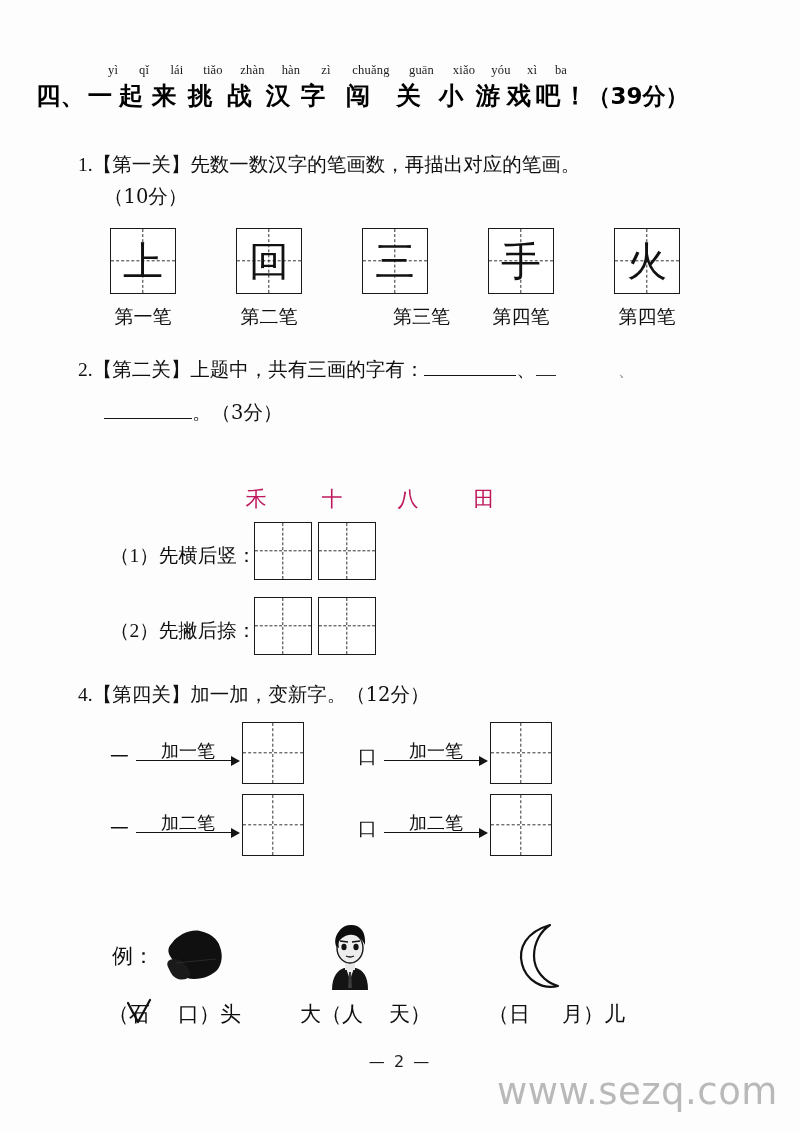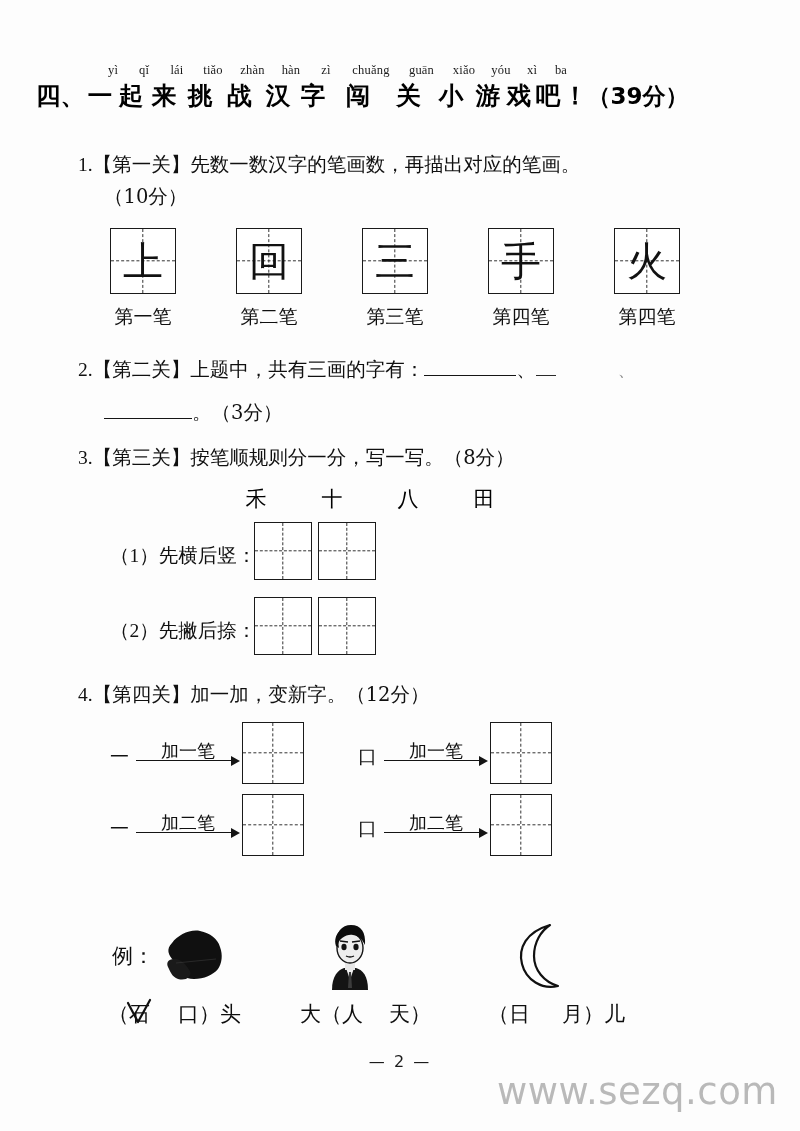--- a/index.html
+++ b/index.html
@@ -136,21 +136,21 @@
     vertical-align: baseline;
   }
   .dun { font-size: 19.5px; }
   .dun-faint { color: #8a8a8a; font-size: 17px; }
 
   
   .q3-chars {
     position: absolute;
     font-family: Liberation Sans, sans-serif;
     font-size: 21px;
-    color: #000000;
+    color: #be185d;
   }
   .q3-chars span { display: inline-block; text-align: center; width: 76px; }
 
   .q3-line { position: absolute; font-size: 19.5px; white-space: nowrap; }
 
   
   .addgrp { position: absolute; }
   .addgrp .base {
     position: absolute;
     font-family: "DejaVu Sans", "Liberation Sans", sans-serif;
@@ -287,21 +287,21 @@
         <div class="glyph">回</div>
       </div>
     </div>
     <div class="q1-label" style="left:214px; top:304px;">第二笔</div>
 
     <div class="q1-cell" style="left:362px; top:228px;">
       <div class="tzg" style="width:66px;height:66px;">
         <div class="glyph">三</div>
       </div>
     </div>
-    <div class="q1-label" style="left:340px; top:304px;">第三笔</div>
+    <div class="q1-label" style="left:340px; top:304px;text-align:right;">第三笔</div>
 
     <div class="q1-cell" style="left:488px; top:228px;">
       <div class="tzg" style="width:66px;height:66px;">
         <div class="glyph">手</div>
       </div>
     </div>
     <div class="q1-label" style="left:466px; top:304px;">第四笔</div>
 
     <div class="q1-cell" style="left:614px; top:228px;">
       <div class="tzg" style="width:66px;height:66px;">
@@ -311,23 +311,20 @@
     <div class="q1-label" style="left:592px; top:304px;">第四笔</div>
   </div>
 
   <div class="q" style="left:78px; top:355px;">
     <span class="num">2.</span><span>【第二关】上题中，共有三画的字有：</span><span class="blank" style="width:92px;height:18px;"></span><span class="dun">、</span><span class="blank-faint" style="width:20px;height:16px;"></span><span style="display:inline-block;width:62px;"></span><span class="dun-faint">、</span>
   </div>
   <div class="q" style="left:104px; top:398px;">
     <span class="blank" style="width:88px;height:18px;"></span><span>。（3分）</span>
   </div>
 
-  <div class="q" style="left:78px; top:443px;">
-    <span class="num">3.</span><span>【第三关】按笔顺规则分一分，写一写。（8分）</span>
-  </div>
 
   <div class="q3-chars" style="left:218px; top:485px;">
     <span>禾</span><span>十</span><span>八</span><span>田</span>
   </div>
 
   <div class="q3-line" style="left:110px; top:542px;">（1）先横后竖：</div>
   <div style="position:absolute; left:254px; top:522px;">
     <div class="tzg" style="width:58px;height:58px;"></div>
   </div>
   <div style="position:absolute; left:318px; top:522px;">

